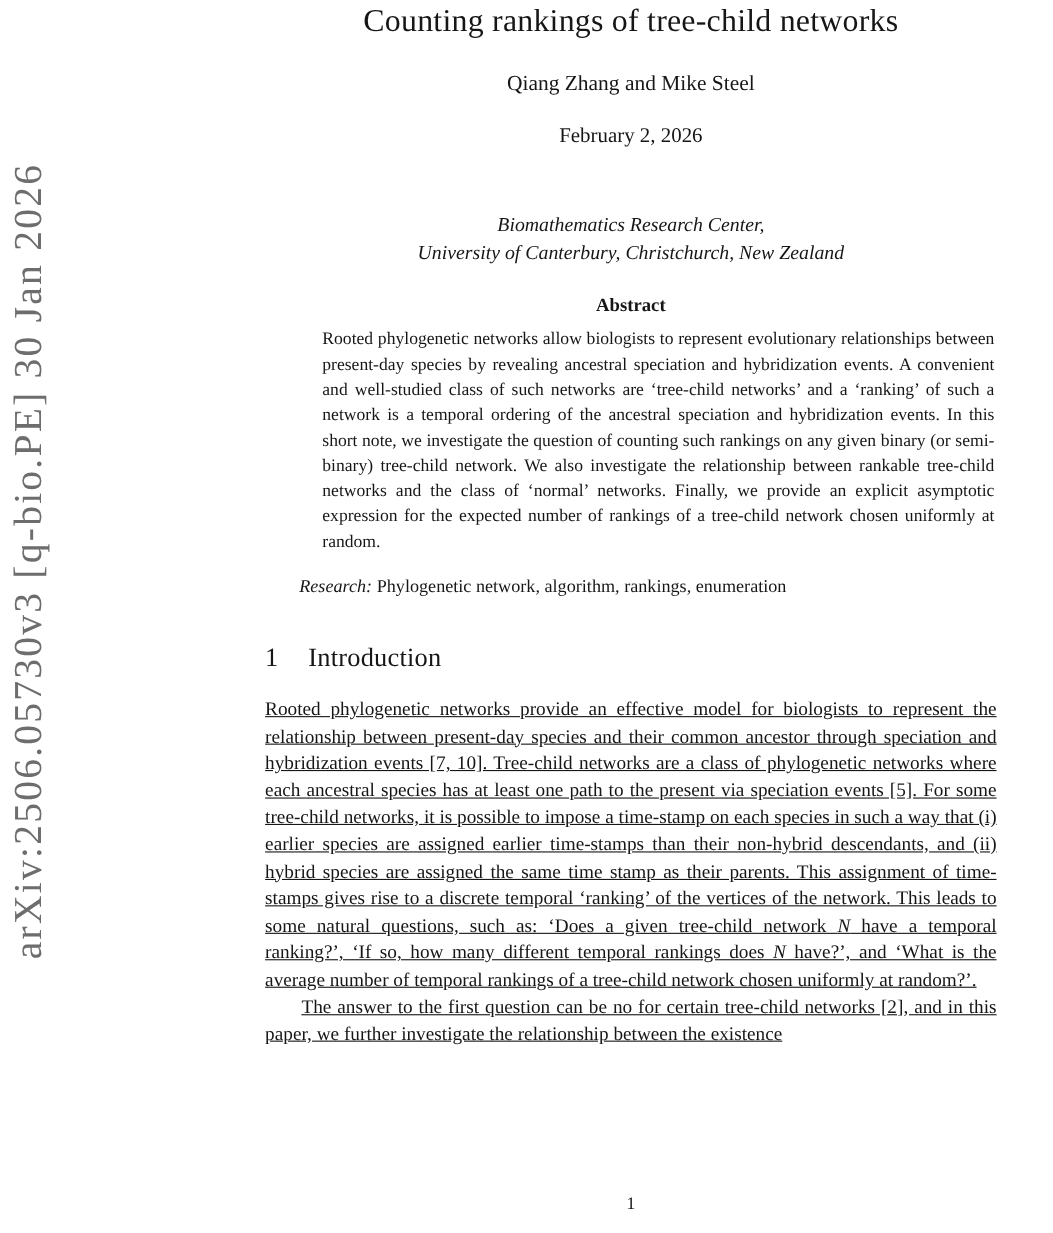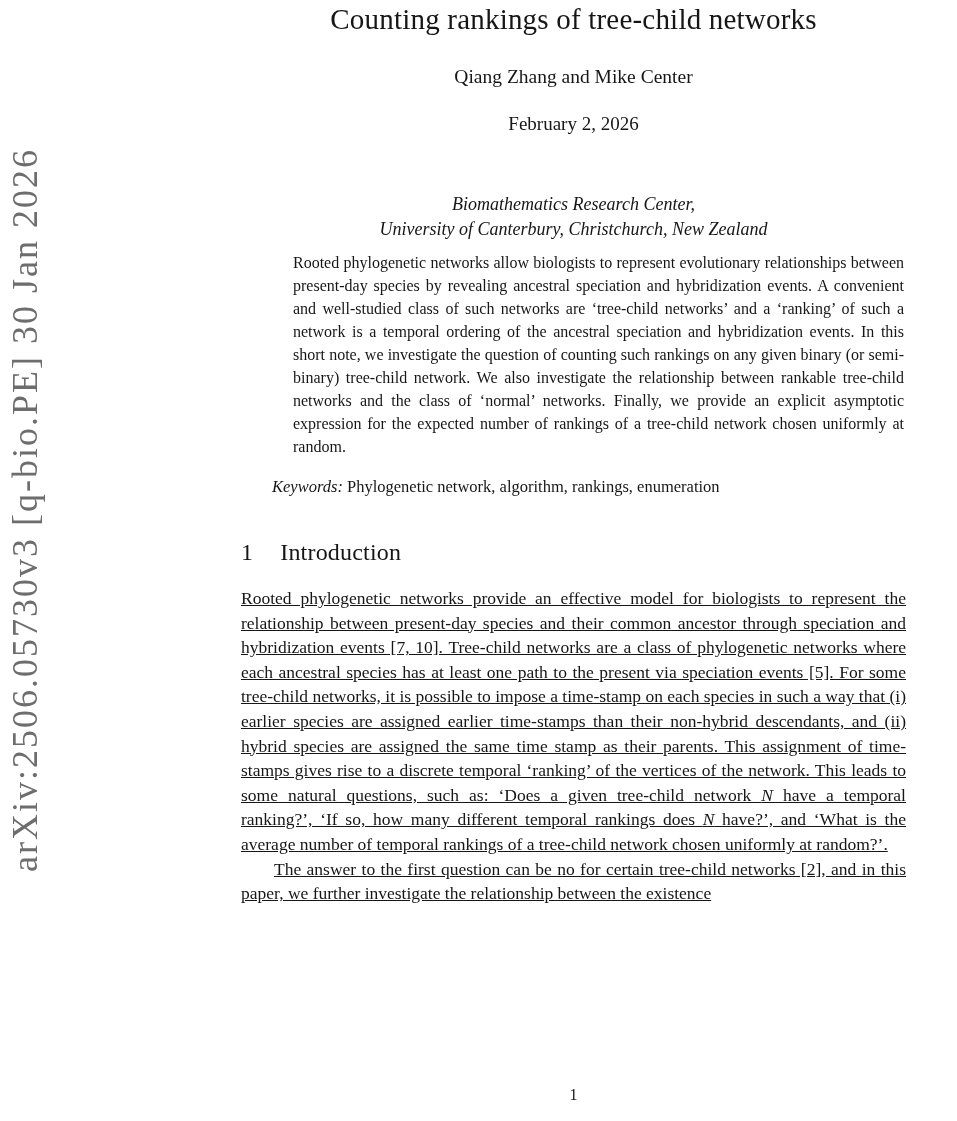--- a/index.html
+++ b/index.html
@@ -115,33 +115,34 @@
 <body>
 
 <div class="page">
 
   <div class="watermark">arXiv:2506.05730v3  [q-bio.PE]  30 Jan 2026</div>
 
   <div class="content">
 
     <h1 class="title">Counting rankings of tree-child networks</h1>
 
-    <div class="authors">Qiang Zhang and Mike Center</div>
+    <div class="authors">Qiang Zhang and Mike Steel</div>
 
     <div class="date">February 2, 2026</div>
 
     <div class="affiliation">
       <div>Biomathematics Research Center,</div>
       <div>University of Canterbury, Christchurch, New Zealand</div>
     </div>
 
+    <div class="abstract-heading">Abstract</div>
 
     <p class="abstract-body">Rooted phylogenetic networks allow biologists to represent evolutionary relationships between present-day species by revealing ancestral speciation and hybridization events. A convenient and well-studied class of such networks are ‘tree-child networks’ and a ‘ranking’ of such a network is a temporal ordering of the ancestral speciation and hybridization events. In this short note, we investigate the question of counting such rankings on any given binary (or semi-binary) tree-child network. We also investigate the relationship between rankable tree-child networks and the class of ‘normal’ networks. Finally, we provide an explicit asymptotic expression for the expected number of rankings of a tree-child network chosen uniformly at random.</p>
 
-    <p class="keywords"><span class="kw-label">Keywords:</span><span> Phylogenetic network, algorithm, rankings, enumeration</span></p>
+    <p class="keywords"><span class="kw-label">Research:</span><span> Phylogenetic network, algorithm, rankings, enumeration</span></p>
 
     <h2 class="section-heading"><span class="sec-num">1</span><span>Introduction</span></h2>
 
     <p class="body-par"><span>Rooted phylogenetic networks provide an effective model for biologists to represent the relationship between present-day species and their common ancestor through speciation and hybridization events [7, 10]. Tree-child networks are a class of phylogenetic networks where each ancestral species has at least one path to the present via speciation events [5]. For some tree-child networks, it is possible to impose a time-stamp on each species in such a way that (i) earlier species are assigned earlier time-stamps than their non-hybrid descendants, and (ii) hybrid species are assigned the same time stamp as their parents. This assignment of time-stamps gives rise to a discrete temporal ‘ranking’ of the vertices of the network. This leads to some natural questions, such as: ‘Does a given tree-child network </span><span class="math-var">N</span><span> have a temporal ranking?’, ‘If so, how many different temporal rankings does </span><span class="math-var">N</span><span> have?’, and ‘What is the average number of temporal rankings of a tree-child network chosen uniformly at random?’.</span></p>
 
     <p class="body-par indented">The answer to the first question can be no for certain tree-child networks [2], and in this paper, we further investigate the relationship between the existence</p>
 
   </div>
 
   <div class="page-number">1</div>

